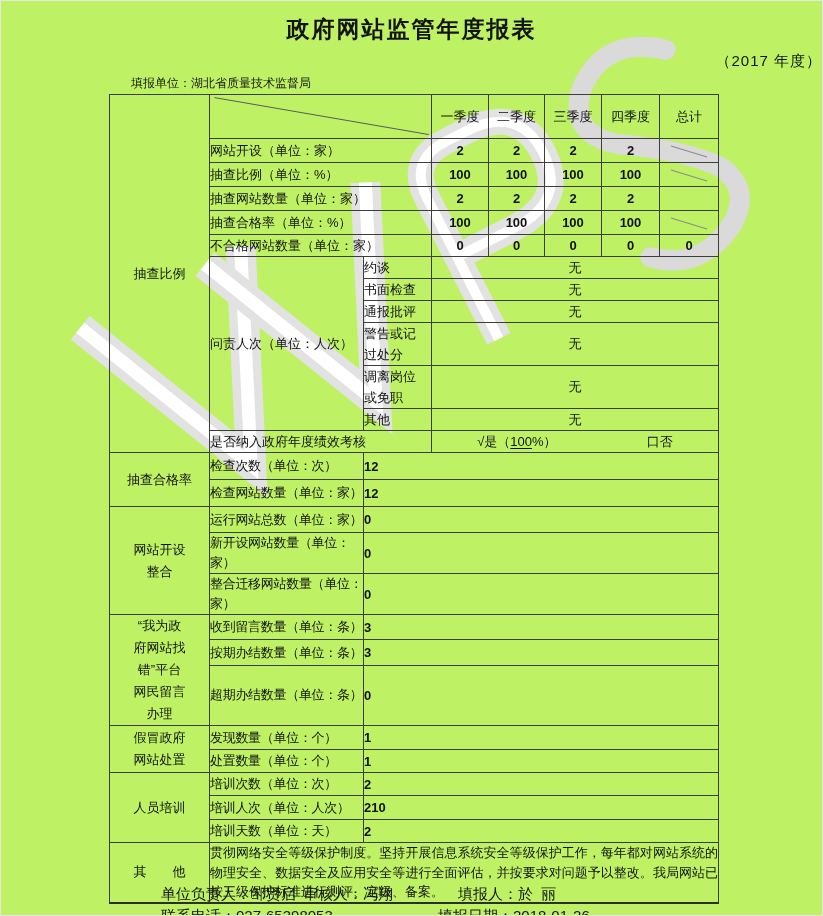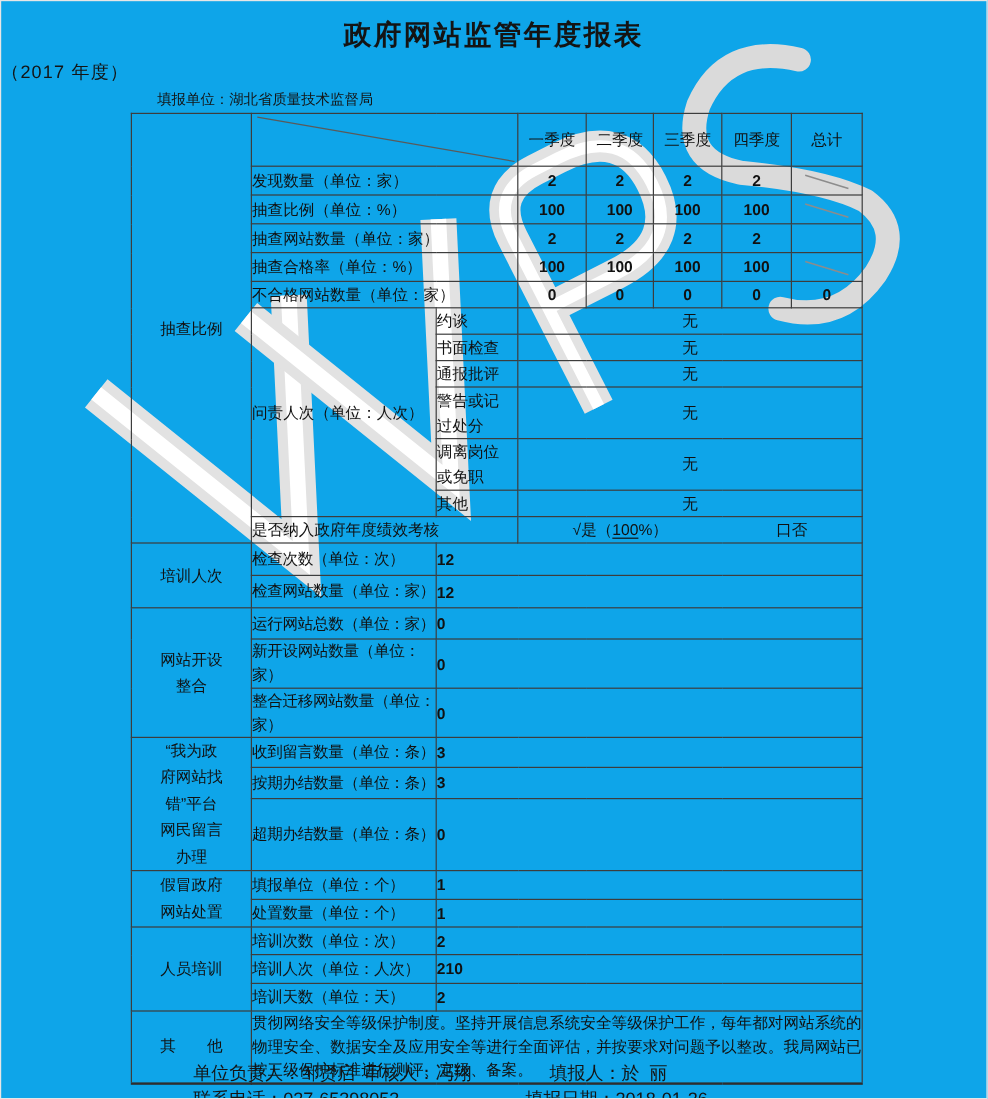--- a/index.html
+++ b/index.html
@@ -1,21 +1,21 @@
 <!DOCTYPE html>
 <html><head>
 <meta charset="utf-8">
 <style>
   html,body{margin:0;padding:0;background:#fff;}
-  .page{position:relative;width:823px;height:916px;background:#0ea5e9;overflow:hidden;
+  .page{position:relative;width:823px;height:916px;background:#bef264;overflow:hidden;
         font-family:"Liberation Sans",sans-serif;color:#141414;border:1px solid #e6e6e6;box-sizing:border-box;}
   .wm{position:absolute;left:0;top:0;z-index:0;pointer-events:none;}
   .content{position:relative;z-index:1;}
   .title{margin-top:14px;text-align:center;font-size:23px;font-weight:bold;letter-spacing:2px;line-height:28px;}
-  .subtitle{margin-top:8px;text-align:left;font-size:15px;line-height:19px;letter-spacing:1px;}
+  .subtitle{margin-top:8px;text-align:right;font-size:15px;line-height:19px;letter-spacing:1px;}
   .org{margin:5px 0 0 130px;font-size:12px;line-height:17px;}
   table.report{border-collapse:collapse;table-layout:fixed;width:609px;margin:2px 0 0 108px;
                border:1.5px solid #2e2e2e;border-bottom-width:2.5px;}
   table.report td{border:1px solid #3d3d3d;padding:0;font-size:13px;color:#111;vertical-align:middle;overflow:hidden;}
   td.g{text-align:center;white-space:pre-line;line-height:22px;}
   td.lb{padding-left:7px;white-space:pre-line;line-height:20px;}
   td.ls{padding-left:5px;font-size:12px;letter-spacing:-0.3px;white-space:pre-line;line-height:20px;}
   td.sub{padding-left:6px;font-size:12.5px;white-space:pre-line;line-height:21px;}
   td.qh{text-align:center;}
   td.qv{text-align:center;font-weight:600;}
@@ -75,21 +75,21 @@
           </svg>
         </td>
         <td class="qh">一季度</td>
         <td class="qh">二季度</td>
         <td class="qh">三季度</td>
         <td class="qh">四季度</td>
         <td class="qh">总计</td>
       </tr>
 
       <tr style="height:24px">
-        <td class="lb" colspan="2">发现数量（单位：家）</td>
+        <td class="lb" colspan="2">网站开设（单位：家）</td>
         <td class="qv">2</td>
         <td class="qv">2</td>
         <td class="qv">2</td>
         <td class="qv">2</td>
         <td>
           <svg class="slash" width="44" height="16" viewBox="0 0 44 16">
                 <line x1="4" y1="3" x2="40" y2="14" stroke="#8c8c8c" stroke-width="1.3"></line>
               </svg>
         </td>
       </tr>
@@ -166,21 +166,21 @@
         <td class="lb" colspan="2">是否纳入政府年度绩效考核</td>
         <td class="assess" colspan="5">
           <div class="assess-wrap">
             <span><span>√是（</span><span class="u">100</span><span>%）</span></span>
             <span>口否</span>
           </div>
         </td>
       </tr>
 
       <tr style="height:27px">
-        <td class="g" rowspan="2">培训人次</td>
+        <td class="g" rowspan="2">抽查合格率</td>
         <td class="ls">检查次数（单位：次）</td>
         <td class="vl" colspan="6">12</td>
       </tr>
       <tr style="height:27px">
         <td class="ls">检查网站数量（单位：家）</td>
         <td class="vl" colspan="6">12</td>
       </tr>
 
       <tr style="height:26px">
         <td class="g" rowspan="3">网站开设
@@ -212,21 +212,21 @@
         <td class="vl" colspan="6">3</td>
       </tr>
       <tr style="height:52px">
         <td class="ls">超期办结数量（单位：条）</td>
         <td class="vl" colspan="6">0</td>
       </tr>
 
       <tr style="height:24px">
         <td class="g" rowspan="2">假冒政府
 网站处置</td>
-        <td class="ls">填报单位（单位：个）</td>
+        <td class="ls">发现数量（单位：个）</td>
         <td class="vl" colspan="6">1</td>
       </tr>
       <tr style="height:23px">
         <td class="ls">处置数量（单位：个）</td>
         <td class="vl" colspan="6">1</td>
       </tr>
 
       <tr style="height:23px">
         <td class="g" rowspan="3">人员培训</td>
         <td class="ls">培训次数（单位：次）</td>

